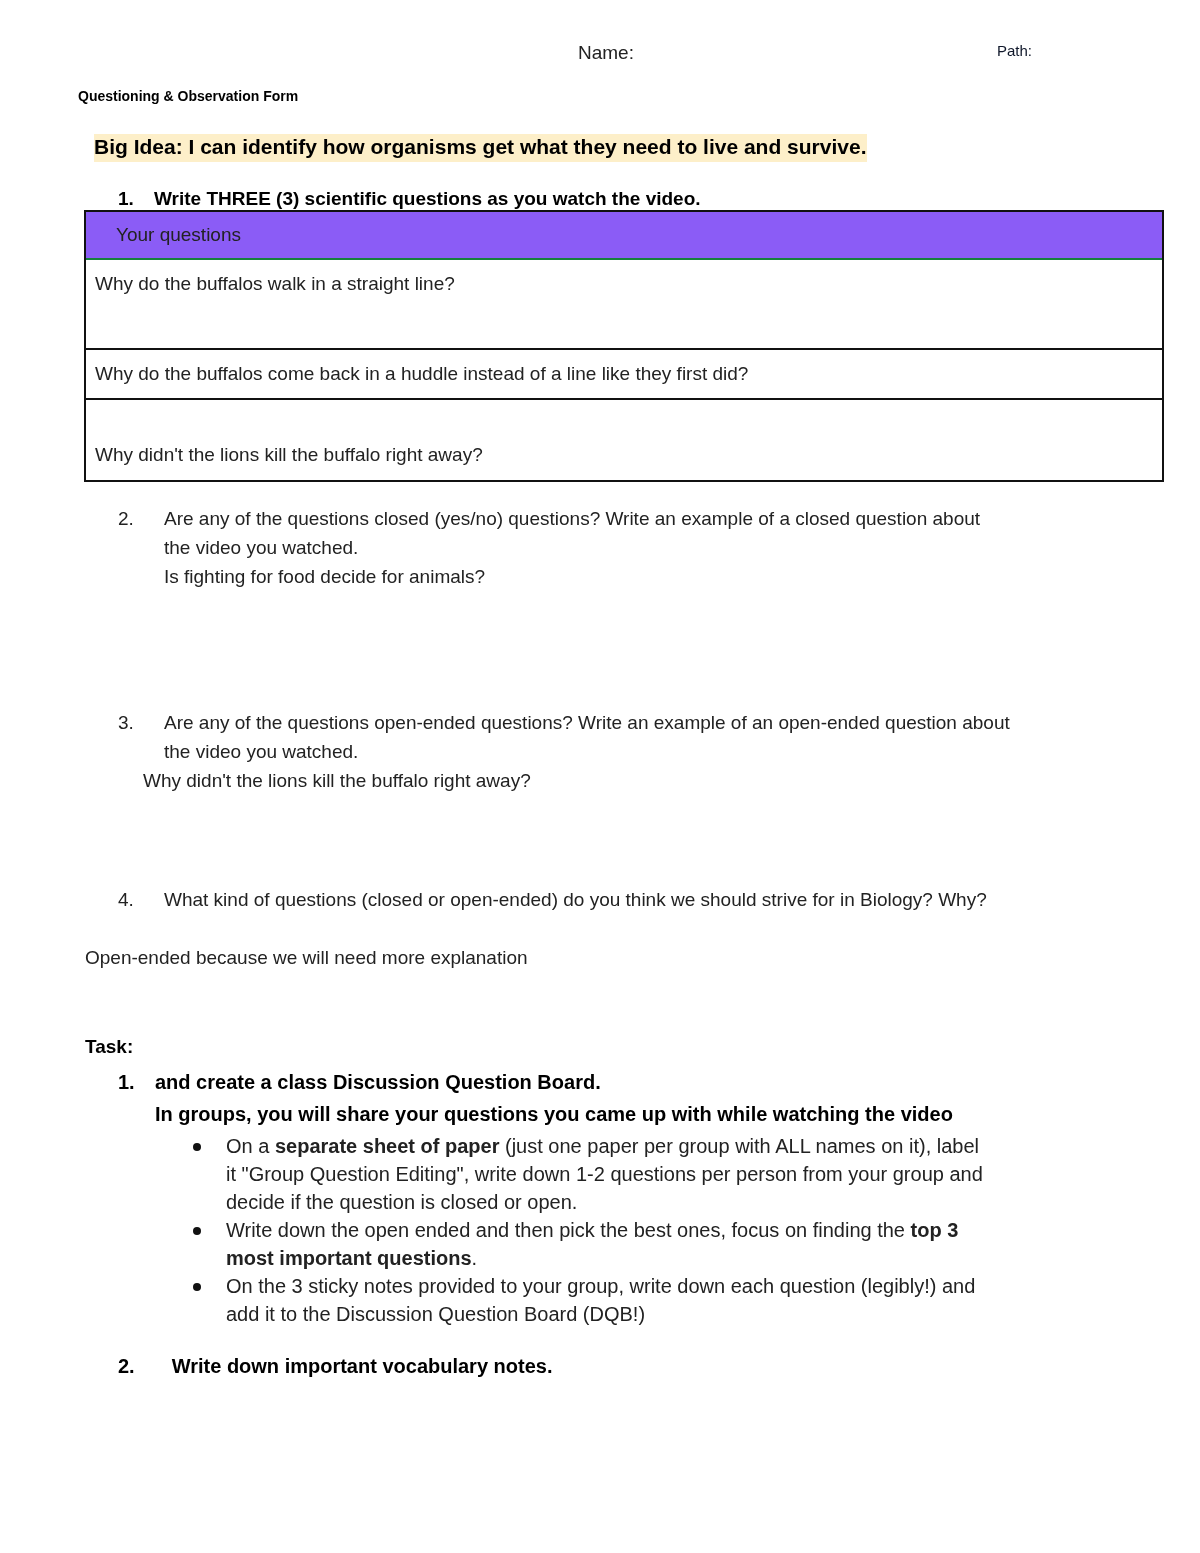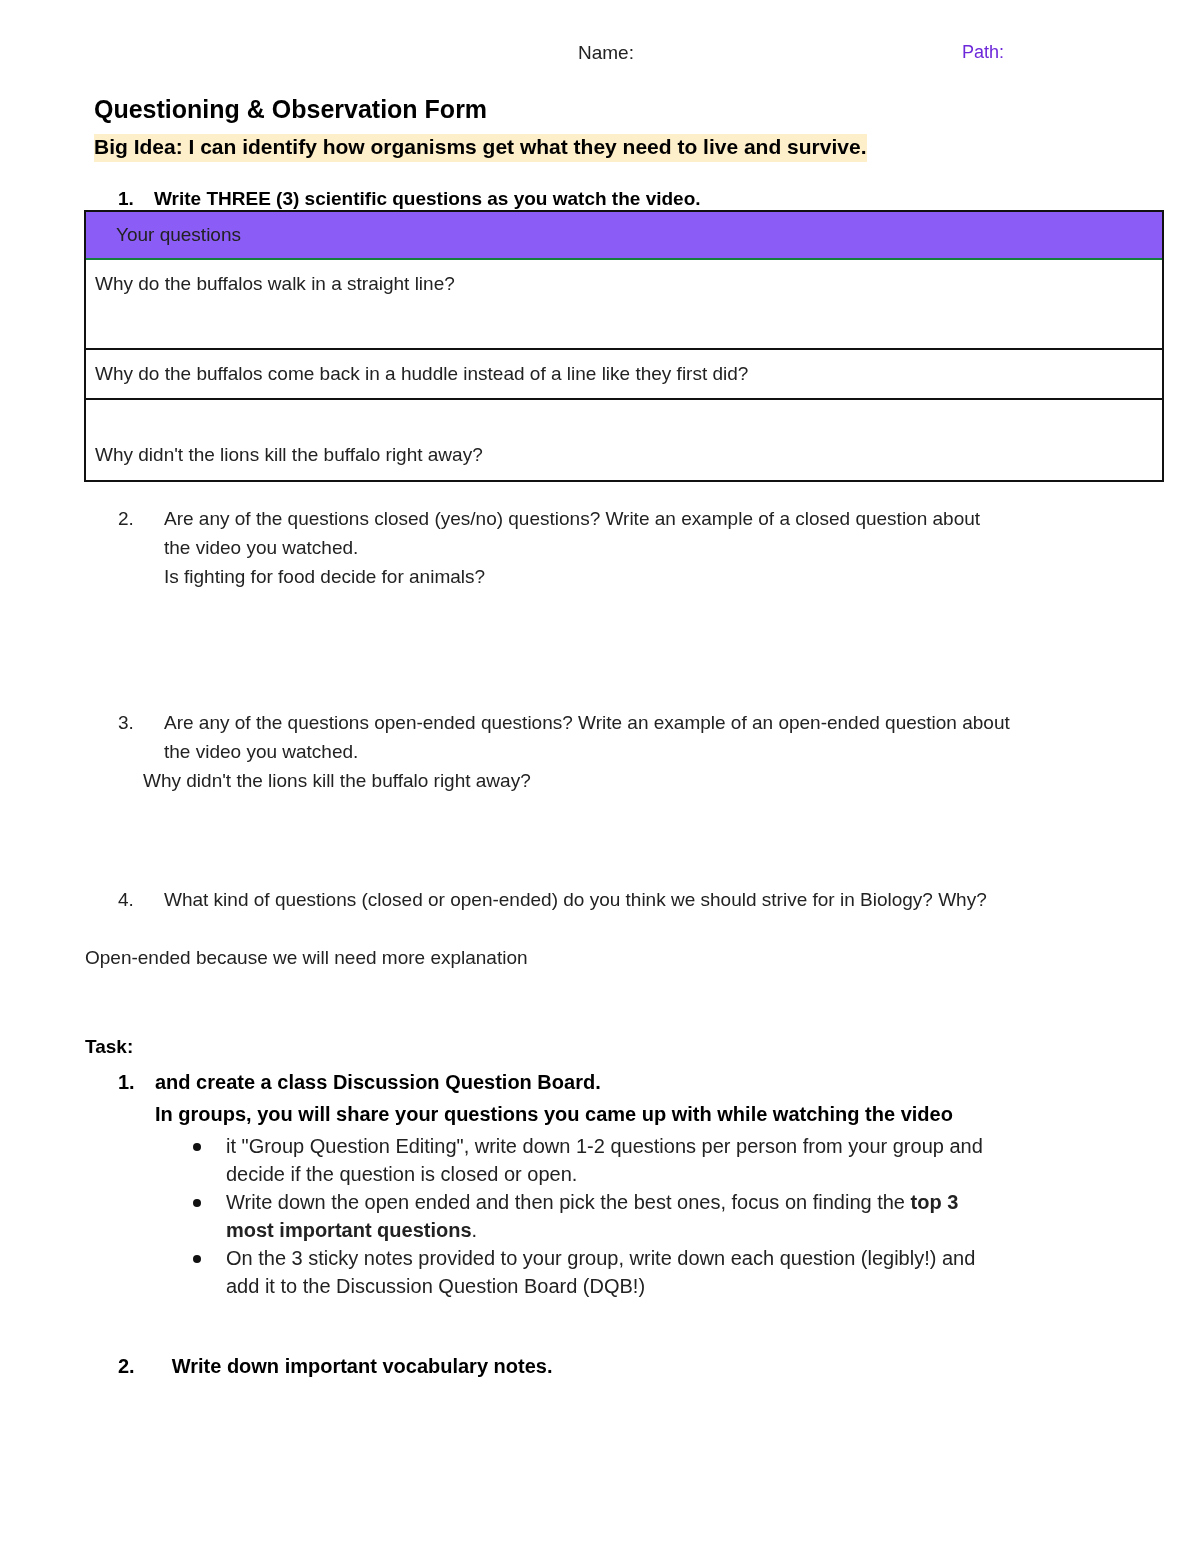--- a/index.html
+++ b/index.html
@@ -3,22 +3,22 @@
   <meta charset="utf-8">
   <style>
     html, body { margin: 0; padding: 0; background: #ffffff; }
     body {
       width: 1200px; height: 1553px; position: relative; overflow: hidden;
       font-family: "Liberation Sans", sans-serif; color: #000;
     }
     .abs { position: absolute; white-space: nowrap; }
     .reg { font-size: 19px; color: #222; }
     .hdr-name { left: 578px; top: 42px; font-size: 19px; color: #222; }
-    .hdr-path { left: 962px; top: 42px; font-size: 18px; color: #6d28d9; }
-    .title { left: 94px; top: 88px; font-size: 25px; font-weight: bold; margin-top: 7px; }
+    .hdr-path { left: 997px; top: 42px; font-size: 15px; color: #0f172a; }
+    .title { left: 78px; top: 88px; font-size: 14px; font-weight: bold; }
     .bigidea {
       left: 94px; top: 134px; font-size: 21px; font-weight: bold;
       background: #fdefc9; padding: 1px 0 3px 0;
     }
     .q1 { left: 118px; top: 188px; font-size: 19px; font-weight: bold; }
     .num { display: inline-block; width: 36px; }
 
     .qtable {
       position: absolute; left: 84px; top: 210px; width: 1076px;
       border: 2px solid #111; border-collapse: collapse;
@@ -92,20 +92,21 @@
 
 <div class="tsk1">
   <span style="position:absolute; left:0; top:0;">1.</span>
   <div class="txt">and create a class Discussion Question Board.</div>
   <div class="txt"> In groups, you will share your questions you came up with while watching the video</div>
 </div>
 
 <div class="bullets">
   <div class="bullet">
     <span class="dot"></span>
+    <div><span>On a </span><b>separate sheet of paper</b><span> (just one paper per group with ALL names on it), label</span></div>
     <div>it "Group Question Editing", write down 1-2 questions per person from your group and</div>
     <div>decide if the question is closed or open.</div>
   </div>
   <div class="bullet">
     <span class="dot"></span>
     <div><span>Write down the open ended and then pick the best ones, focus on finding the </span><b>top 3</b></div>
     <div><b>most important questions</b><span>.</span></div>
   </div>
   <div class="bullet">
     <span class="dot"></span>

